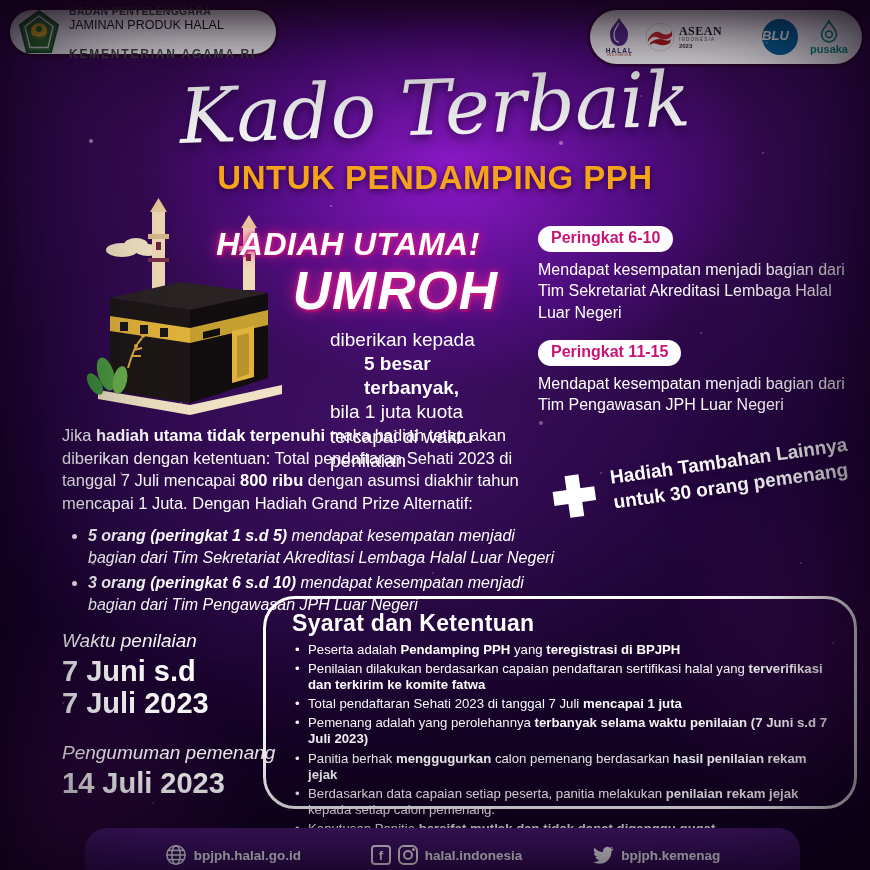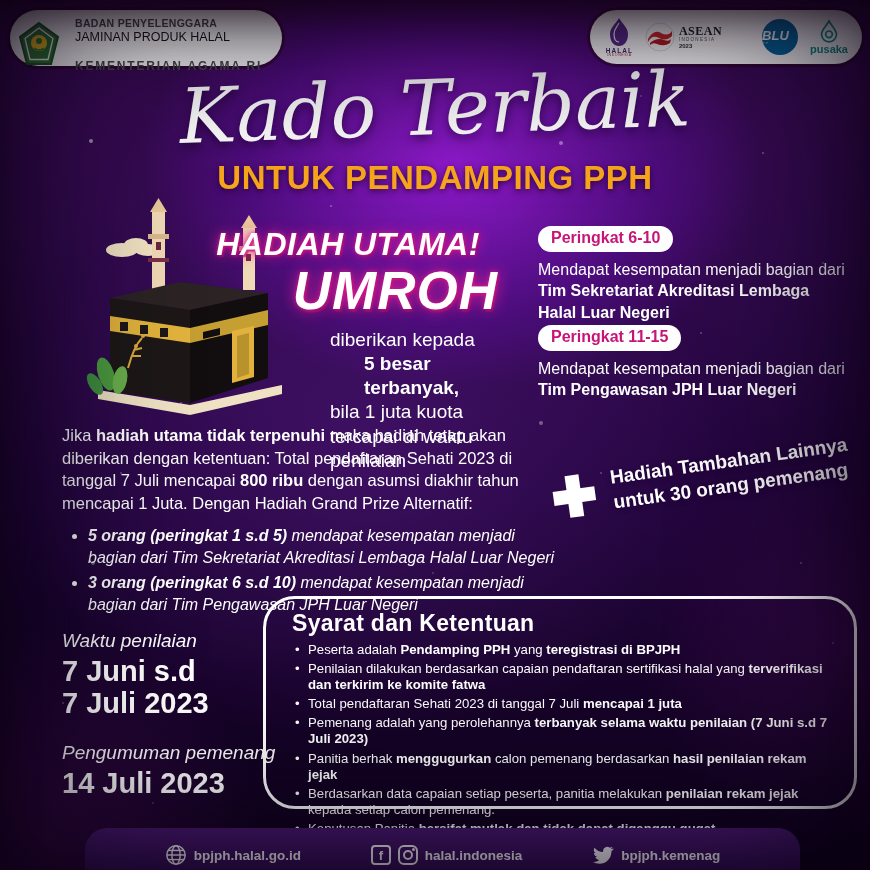--- a/index.html
+++ b/index.html
@@ -19,21 +19,21 @@
     box-shadow: 90px 140px 0 1px #ffffff88, 200px 92px 0 0 #ffffff55, 330px 205px 0 0 #ffffff55,
       560px 142px 0 1px #ffffff66, 640px 95px 0 0 #ffffff44, 762px 152px 0 0 #ffffff55,
       822px 262px 0 0 #ffffff44, 700px 332px 0 0 #ffffff44, 540px 422px 0 1px #ffffff55,
       600px 472px 0 0 #ffffff44, 180px 402px 0 0 #ffffff44, 120px 472px 0 0 #ffffff44,
       92px 562px 0 1px #ffffff55, 242px 562px 0 0 #ffffff33, 800px 562px 0 0 #ffffff44,
       832px 642px 0 0 #ffffff33, 152px 802px 0 0 #ffffff33, 62px 702px 0 0 #ffffff44,
       432px 572px 0 0 #ffffff33, 782px 482px 0 0 #ffffff44; }
 
   
   .badge-left { position:absolute; left:10px; top:10px; height:40px; background:#fff; z-index:4;
-    border-radius:30px; display:flex; align-items:center; gap:15px; padding:16px 20px 0 8px;
+    border-radius:30px; display:flex; align-items:center; gap:9px; padding:4px 20px 0 8px;
     box-shadow:0 0 0 3px rgba(46,6,30,.55); }
   .bl-text { display:flex; flex-direction:column; line-height:1.12; }
   .bl1 { font-size:10.5px; font-weight:600; color:#4a4a4a; letter-spacing:.3px; }
   .bl2 { font-size:12.5px; font-weight:400; color:#151515; }
   .bl3 { font-size:12px;  font-weight:600; color:#4a4a4a; letter-spacing:1.8px;margin-top:16px; }
 
   .badge-right { position:absolute; right:8px; top:10px; height:54px; background:#fff; z-index:4;
     border-radius:30px; display:flex; align-items:center; gap:12px; padding:0 14px 0 16px;
     box-shadow:0 0 0 3px rgba(46,6,30,.55); }
   .logo-col { display:flex; flex-direction:column; align-items:center; line-height:1; }
@@ -63,25 +63,25 @@
   .prize { position:absolute; left:198px; top:226px; width:300px; z-index:3; }
   .prize-h1 { font-size:32px; font-weight:800; font-style:italic; text-align:center; letter-spacing:.5px;
     text-shadow:0 0 14px rgba(233,30,150,.95), 0 0 4px rgba(216,27,138,.9), 2px 2px 1px rgba(150,8,90,.6); }
   .prize-h2 { font-size:53px; font-weight:800; font-style:italic; text-align:right; margin-top:-3px; letter-spacing:1px;
     text-shadow:0 0 16px rgba(233,30,150,.95), 0 0 5px rgba(216,27,138,.9), 2px 3px 1px rgba(150,8,90,.6); }
   .prize-desc { margin:7px 0 0 132px; width:178px; font-size:19px; line-height:1.27; }
   .prize-desc .b { font-weight:700;margin-left:34px; }
 
   
   .ranks { position:absolute; left:538px; top:226px; width:322px; z-index:3; }
-  .rank + .rank { margin-top:2px; }
+  .rank + .rank { margin-top:17px; }
   .rank-badge { display:inline-block; background:#fff; color:#C81477; font-weight:800; font-size:16px;
     padding:3px 13px 5px; border-radius:16px; }
   .rank-text { margin-top:7px; font-size:16px; line-height:1.33; width:312px; }
-  .rank-text .b { font-weight:700; }
+  .rank-text .b { font-weight:400; }
 
   
   .alt { position:absolute; left:62px; top:424px; width:494px; font-size:16.5px; line-height:1.37; z-index:3; }
   .alt .b { font-weight:800; }
   .alt-bullets { margin:11px 0 0; padding-left:26px; font-style:italic; font-size:16px; }
   .alt-bullets li { margin-bottom:3px; }
 
   
   .extra { position:absolute; left:552px; top:452px; width:316px; transform:rotate(-8deg); z-index:3;
     display:flex; align-items:center; gap:17px; }

